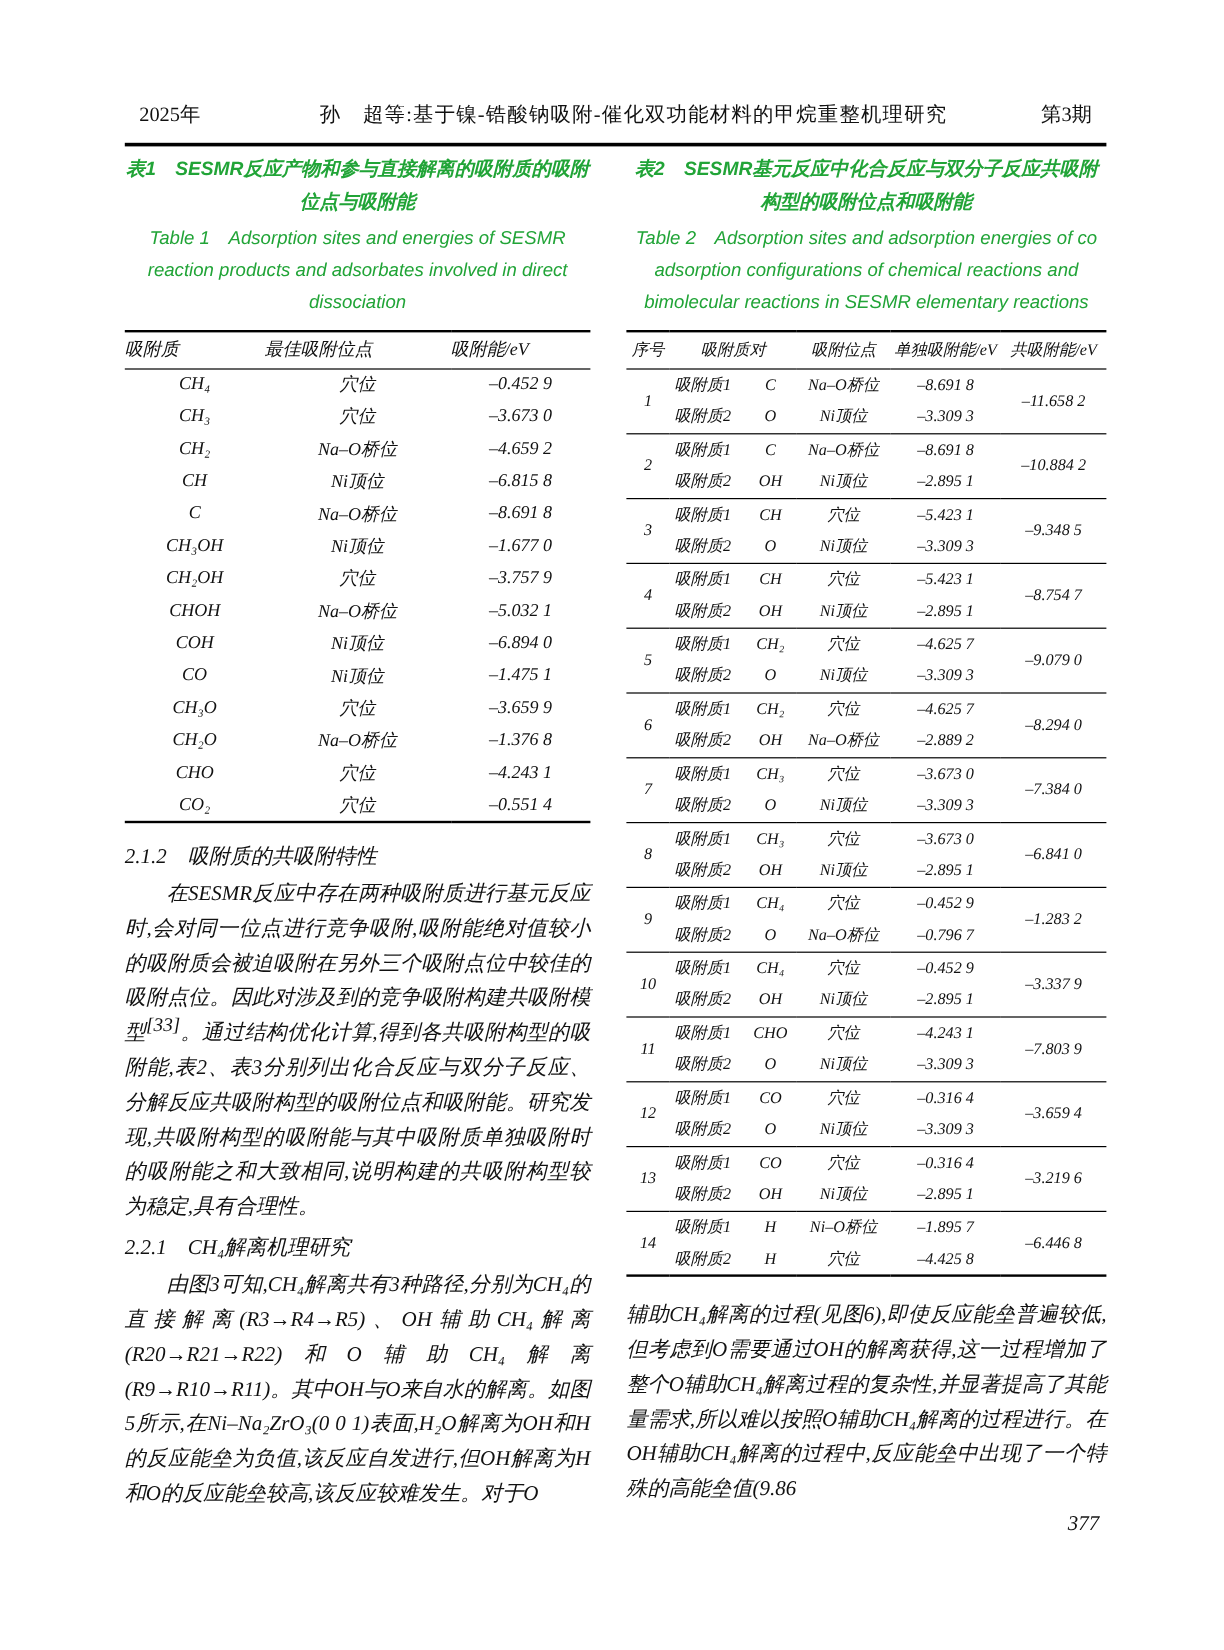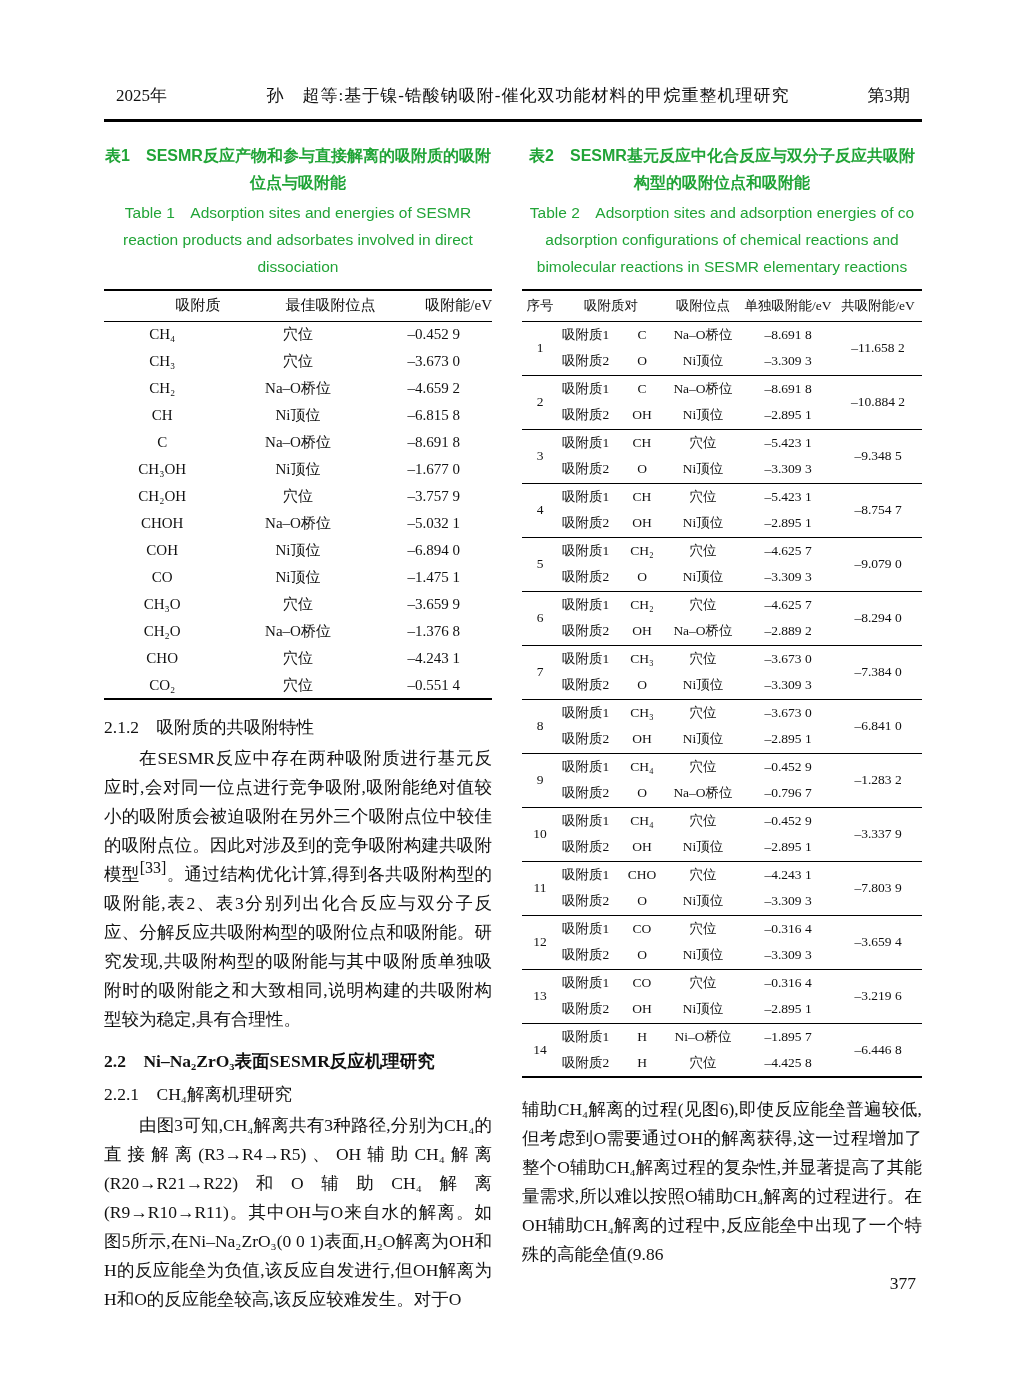--- a/index.html
+++ b/index.html
@@ -7,36 +7,36 @@
     font-family:"Liberation Serif","DejaVu Serif",serif; overflow:hidden; }
   .page { width:1020px; height:1230px; padding:84px 98px 0 104px; position:relative; }
 
   
   .hdr { display:flex; align-items:baseline; font-size:17px;
     padding:0 12px 12px 12px; border-bottom:3px solid #000; }
   .hdr-year { min-width:90px; text-align:left; }
   .hdr-title { flex:1; text-align:center; letter-spacing:1px; }
   .hdr-issue { min-width:60px; text-align:right; }
 
-  .columns { display:flex; gap:30px; margin-top:20px; }
+  .columns { display:flex; gap:30px; margin-top:6px;font-style:italic; }
   .col-left { width:388px; }
   .col-right { width:400px; }
 
   
   .cap { color:var(--green,#21a437); text-align:center;
     font-family:"Liberation Sans","DejaVu Sans",sans-serif; }
   .cap-zh { font-size:16px; font-weight:bold; line-height:27px; }
   .cap-en { font-size:15.5px; line-height:27px; margin-top:3px; }
 
   table { width:100%; border-collapse:collapse; margin-top:9px;
     border-top:2px solid #000; border-bottom:2px solid #000; }
   th { font-weight:normal; }
 
   .t1 { font-size:15px; }
-  .t1 th { height:31px; border-bottom:1.5px solid #000; text-align:right; }
+  .t1 th { height:31px; border-bottom:1.5px solid #000; text-align:left; }
   .t1 td { height:27px; text-align:center; white-space:nowrap; }
 
   .t2 { font-size:13.5px; }
   .t2 th { height:31px; border-bottom:1.5px solid #000; text-align:center; white-space:nowrap; }
   .t2 td { height:27px; text-align:center; white-space:nowrap; vertical-align:middle; }
   .t2 td.pl { text-align:left; padding-left:4px; }
   .t2 tr.gsep td { border-top:1px solid #000; }
 
   .sec { font-size:17.5px; font-weight:normal; line-height:28px; margin-top:13px; }
   .sec.bold { font-weight:bold; }
@@ -150,21 +150,20 @@
               <td>穴位</td>
               <td>–0.551 4</td>
             </tr>
           </tbody>
       </table>
 
       <h3 class="sec">2.1.2　吸附质的共吸附特性</h3>
 
       <p class="para indent"><span>在SESMR反应中存在两种吸附质进行基元反应时,会对同一位点进行竞争吸附,吸附能绝对值较小的吸附质会被迫吸附在另外三个吸附点位中较佳的吸附点位。因此对涉及到的竞争吸附构建共吸附模型</span><sup>[33]</sup><span>。通过结构优化计算,得到各共吸附构型的吸附能,表2、表3分别列出化合反应与双分子反应、分解反应共吸附构型的吸附位点和吸附能。研究发现,共吸附构型的吸附能与其中吸附质单独吸附时的吸附能之和大致相同,说明构建的共吸附构型较为稳定,具有合理性。</span></p>
 
-      <h3 class="sec bold">2.2　Ni–Na₂ZrO₃表面SESMR反应机理研究</h3>
       <h3 class="sec" style="margin-top:5px">2.2.1　CH₄解离机理研究</h3>
 
       <p class="para indent">由图3可知,CH₄解离共有3种路径,分别为CH₄的直接解离(R3→R4→R5)、OH辅助CH₄解离(R20→R21→R22)和O辅助CH₄解离(R9→R10→R11)。其中OH与O来自水的解离。如图5所示,在Ni–Na₂ZrO₃(0 0 1)表面,H₂O解离为OH和H的反应能垒为负值,该反应自发进行,但OH解离为H和O的反应能垒较高,该反应较难发生。对于O</p>
     </div>
 
     <div class="col-right">
       <div class="cap">
         <div class="cap-zh">表2　SESMR基元反应中化合反应与双分子反应共吸附构型的吸附位点和吸附能</div>
         <div class="cap-en">Table 2　Adsorption sites and adsorption energies of co adsorption configurations of chemical reactions and bimolecular reactions in SESMR elementary reactions</div>
       </div>

